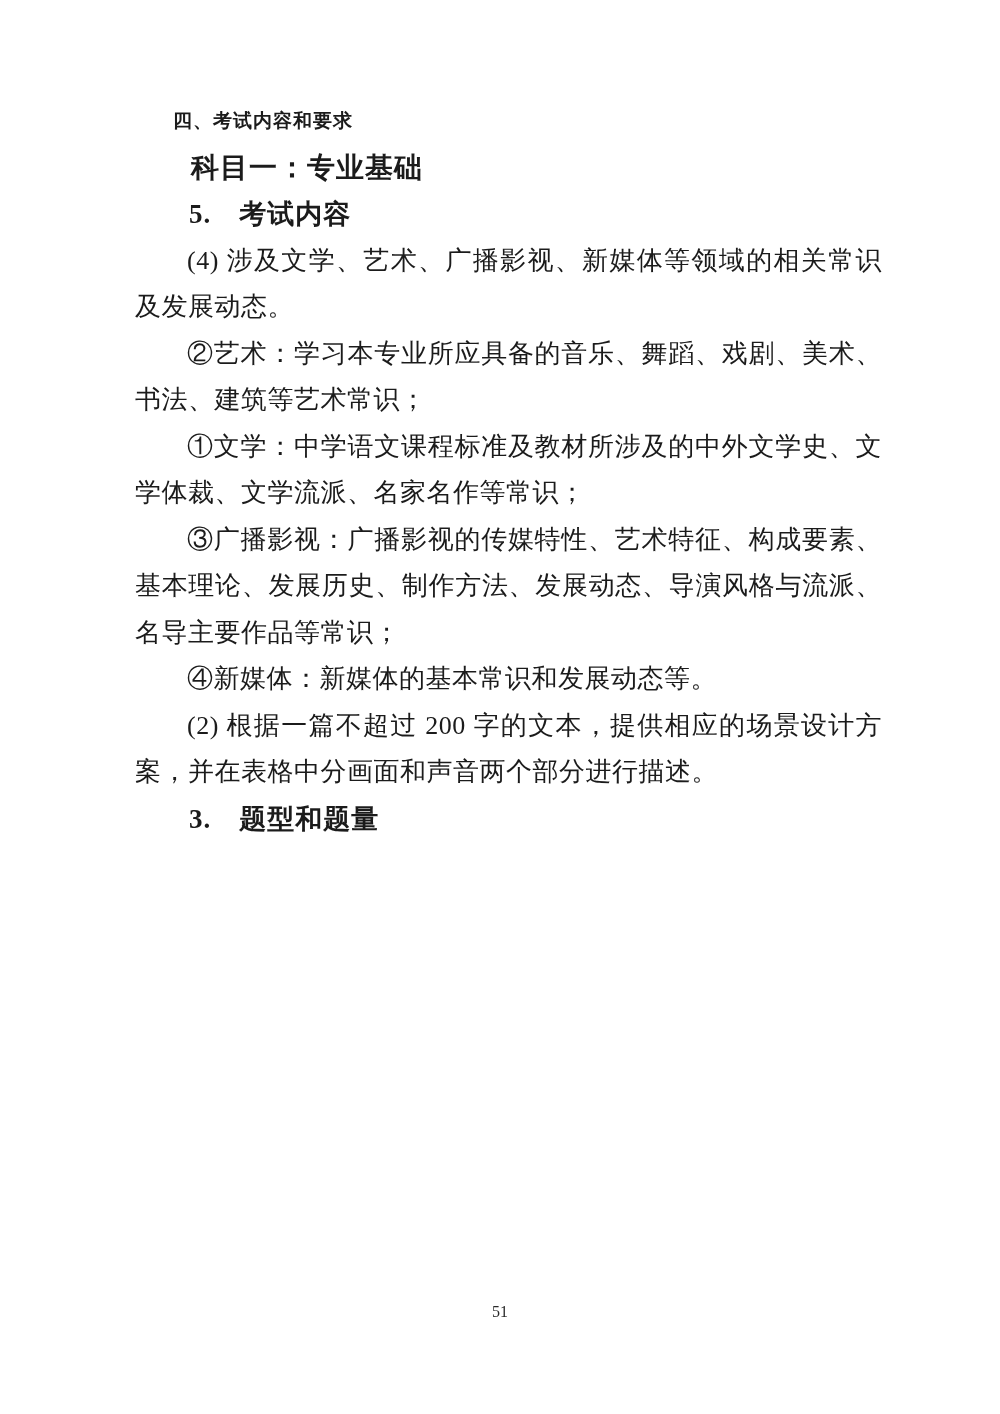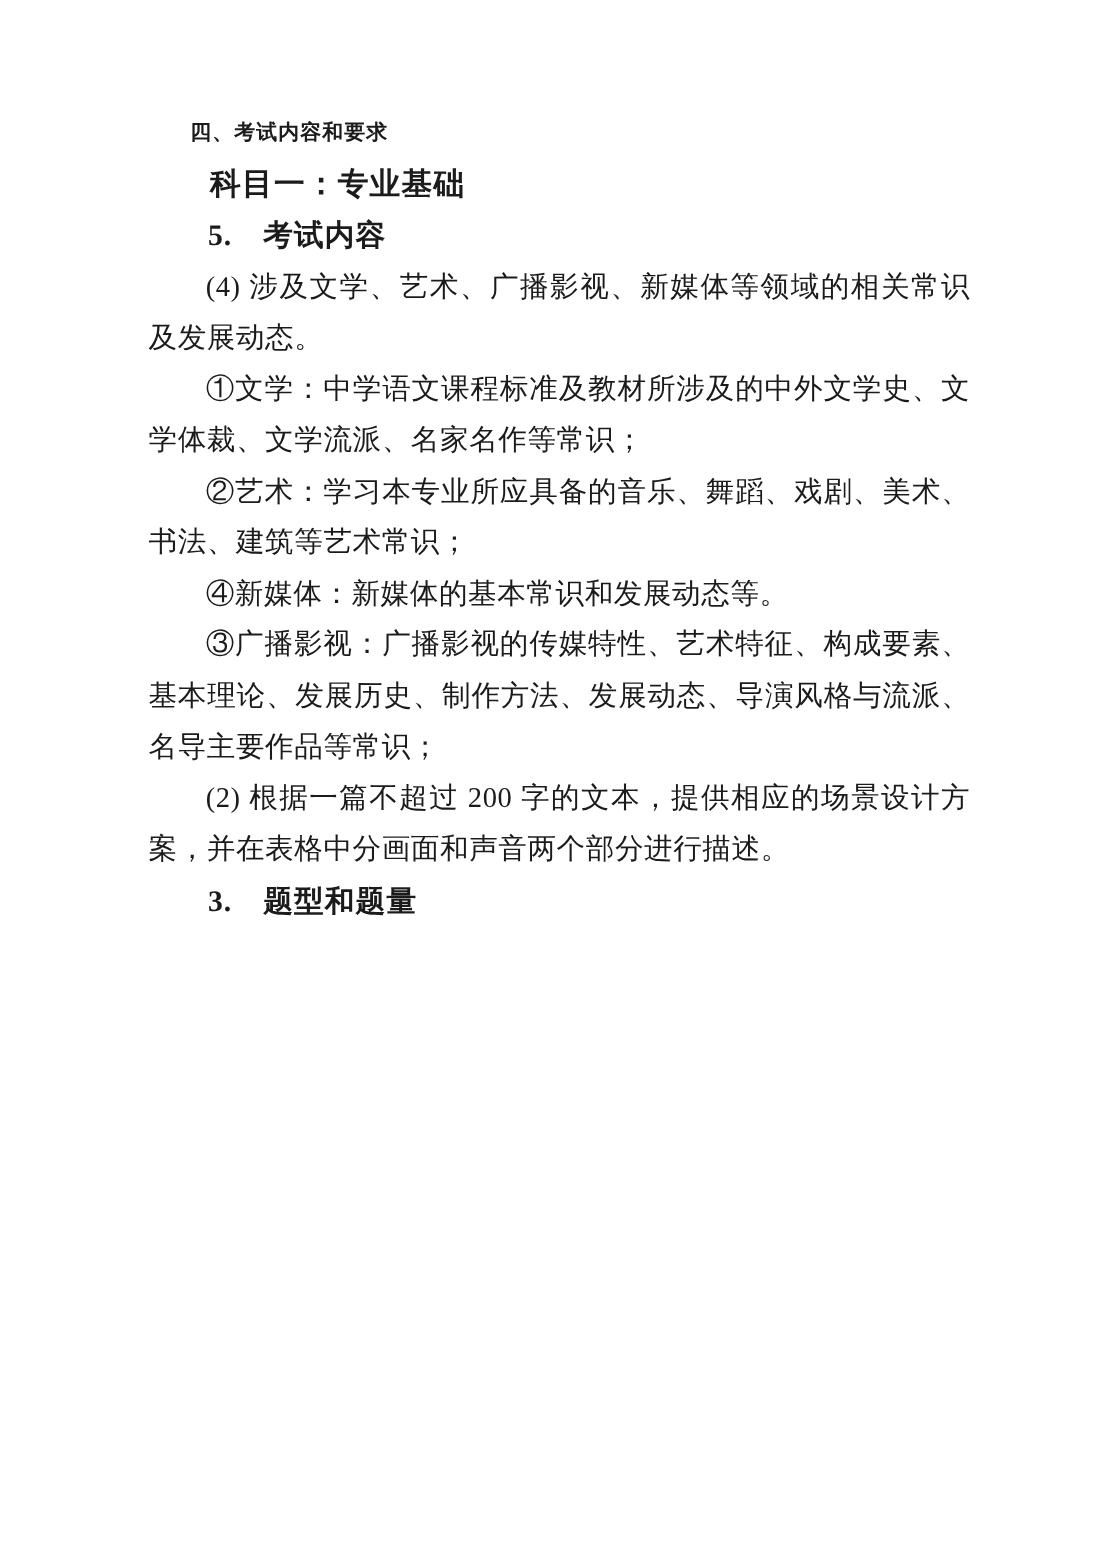--- a/index.html
+++ b/index.html
@@ -73,30 +73,31 @@
   <div class="content">
 
     <h2 class="h-section">四、考试内容和要求</h2>
 
     <h1 class="h-subject">科目一：专业基础</h1>
 
     <h3 class="h-sub">5.　考试内容</h3>
 
     <p class="para">(4) 涉及文学、艺术、广播影视、新媒体等领域的相关常识及发展动态。</p>
 
+    <p class="para">②艺术：学习本专业所应具备的音乐、舞蹈、戏剧、美术、书法、建筑等艺术常识；</p>
+
     <p class="para">①文学：中学语文课程标准及教材所涉及的中外文学史、文学体裁、文学流派、名家名作等常识；</p>
 
-    <p class="para">②艺术：学习本专业所应具备的音乐、舞蹈、戏剧、美术、书法、建筑等艺术常识；</p>
+    <p class="para">③广播影视：广播影视的传媒特性、艺术特征、构成要素、基本理论、发展历史、制作方法、发展动态、导演风格与流派、名导主要作品等常识；</p>
 
     <p class="para">④新媒体：新媒体的基本常识和发展动态等。</p>
-
-    <p class="para">③广播影视：广播影视的传媒特性、艺术特征、构成要素、基本理论、发展历史、制作方法、发展动态、导演风格与流派、名导主要作品等常识；</p>
 
     <p class="para">(2) 根据一篇不超过 200 字的文本，提供相应的场景设计方案，并在表格中分画面和声音两个部分进行描述。</p>
 
 
 
     <h3 class="h-sub">3.　题型和题量</h3>
 
 
   </div>
 
+  <div class="page-number">51</div>
 </div>
 
 </body></html>

